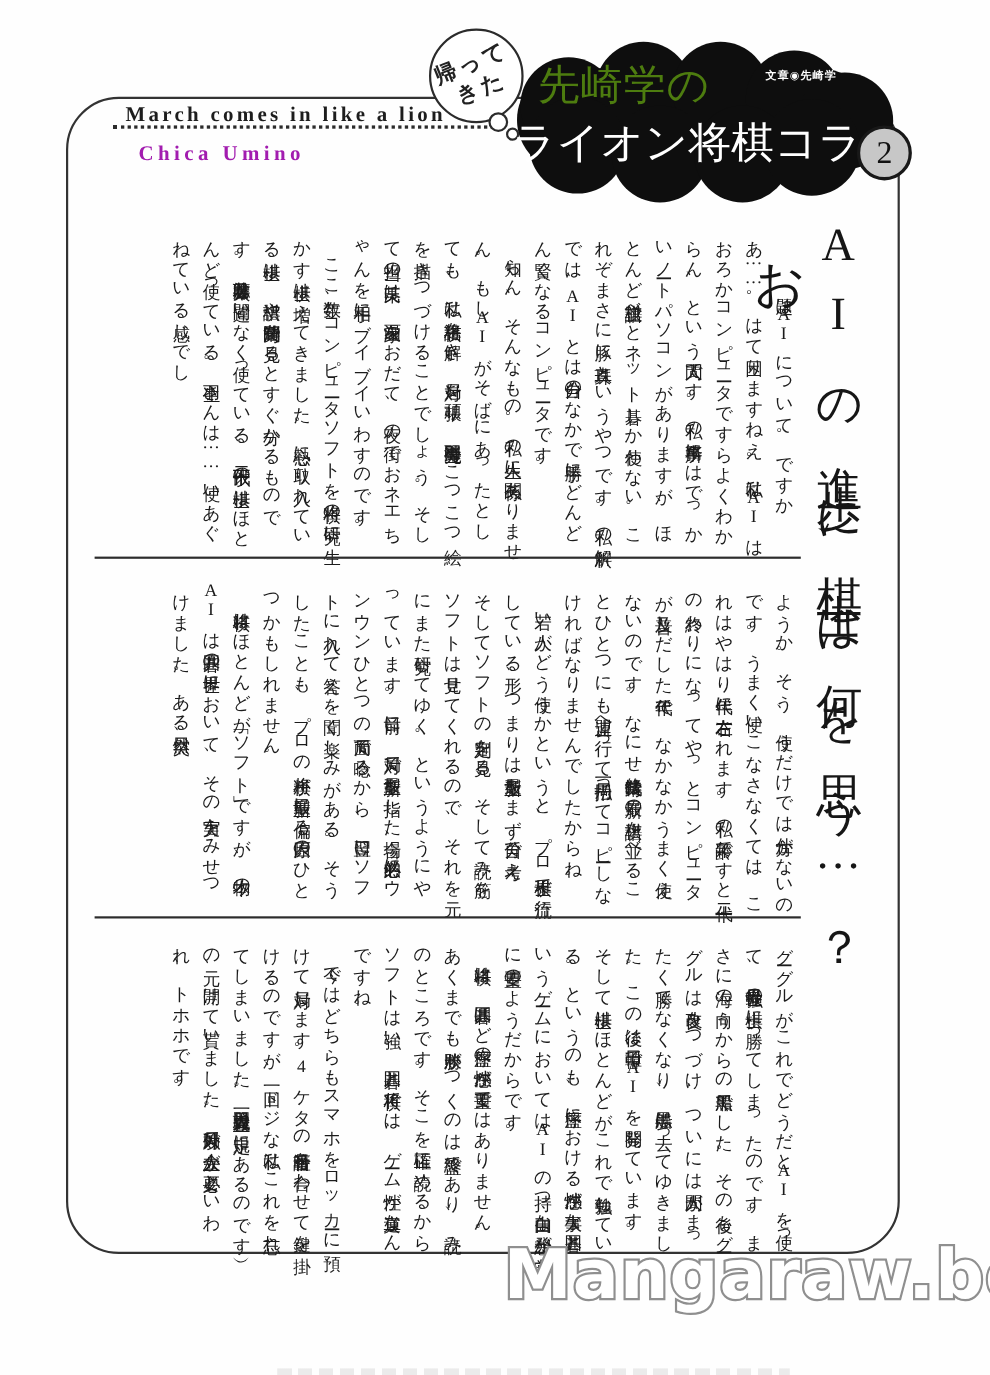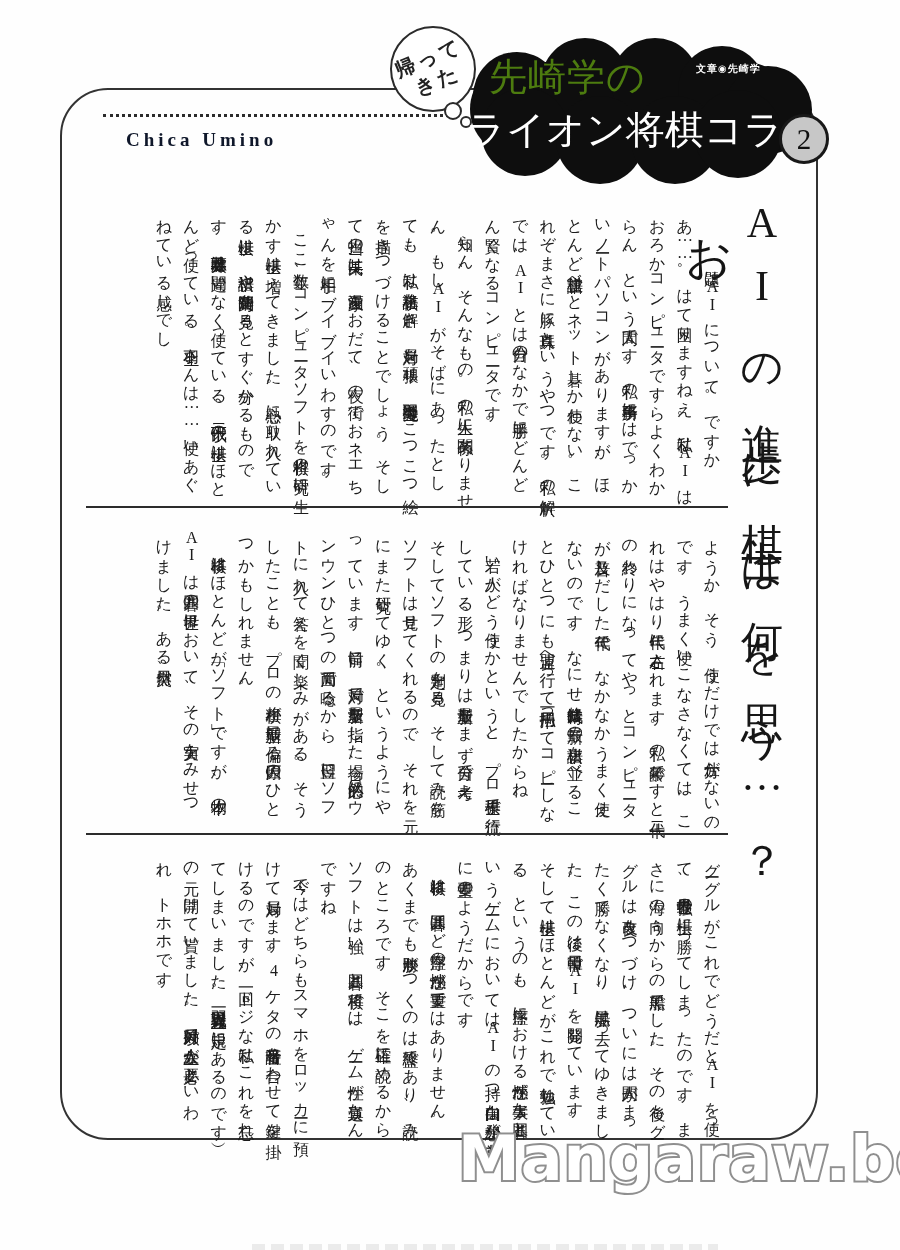--- a/index.html
+++ b/index.html
@@ -9,21 +9,21 @@
   
   .frame{position:absolute;left:60px;top:88px;width:754px;height:1048px;
          border:2.5px solid #333;border-radius:48px;background:transparent;}
 
   
   .series-en{position:absolute;left:114px;top:94px;font-size:19px;font-weight:bold;
              letter-spacing:3px;color:#1d1d1d;}
   .dotted{position:absolute;left:103px;top:114px;width:352px;height:0;
           border-top:3px dotted #2b2b2b;}
   .author-en{position:absolute;left:126px;top:129px;font-size:19px;font-weight:bold;
-             letter-spacing:4px;color:#0f172a;}
+             letter-spacing:4px;color:#a21caf;}
 
   
   .bubble{position:absolute;left:390px;top:26px;width:82px;height:82px;border-radius:50%;
           background:#fff;border:2.5px solid #2b2b2b;display:flex;align-items:center;
           justify-content:center;z-index:6;}
   .bubble-text{transform:rotate(-22deg);width:72px;text-align:center;font-size:20px;
                line-height:1.2;letter-spacing:3px;font-weight:bold;color:#222;}
   .tail-1{position:absolute;left:444px;top:102px;width:14px;height:14px;border-radius:50%;
           background:#fff;border:2.5px solid #2b2b2b;z-index:7;}
   .tail-2{position:absolute;left:460px;top:116px;width:8px;height:8px;border-radius:50%;
@@ -87,20 +87,21 @@
   .footer-ghost{position:absolute;left:252px;top:1244px;width:466px;height:6px;
                 background:repeating-linear-gradient(90deg,#ebebeb 0 13px,transparent 13px 19px);}
 </style>
 </head>
 <body>
 
 <div class="page">
 
   <div class="frame"></div>
 
+  <div class="series-en">March comes in like a lion</div>
   <div class="dotted"></div>
   <div class="author-en">Chica Umino</div>
 
   <div class="cloud">
     <div class="base"></div>
     <i class="b1"></i>
     <i class="b2"></i>
     <i class="b3"></i>
     <i class="b4"></i>
     <i class="b5"></i>

